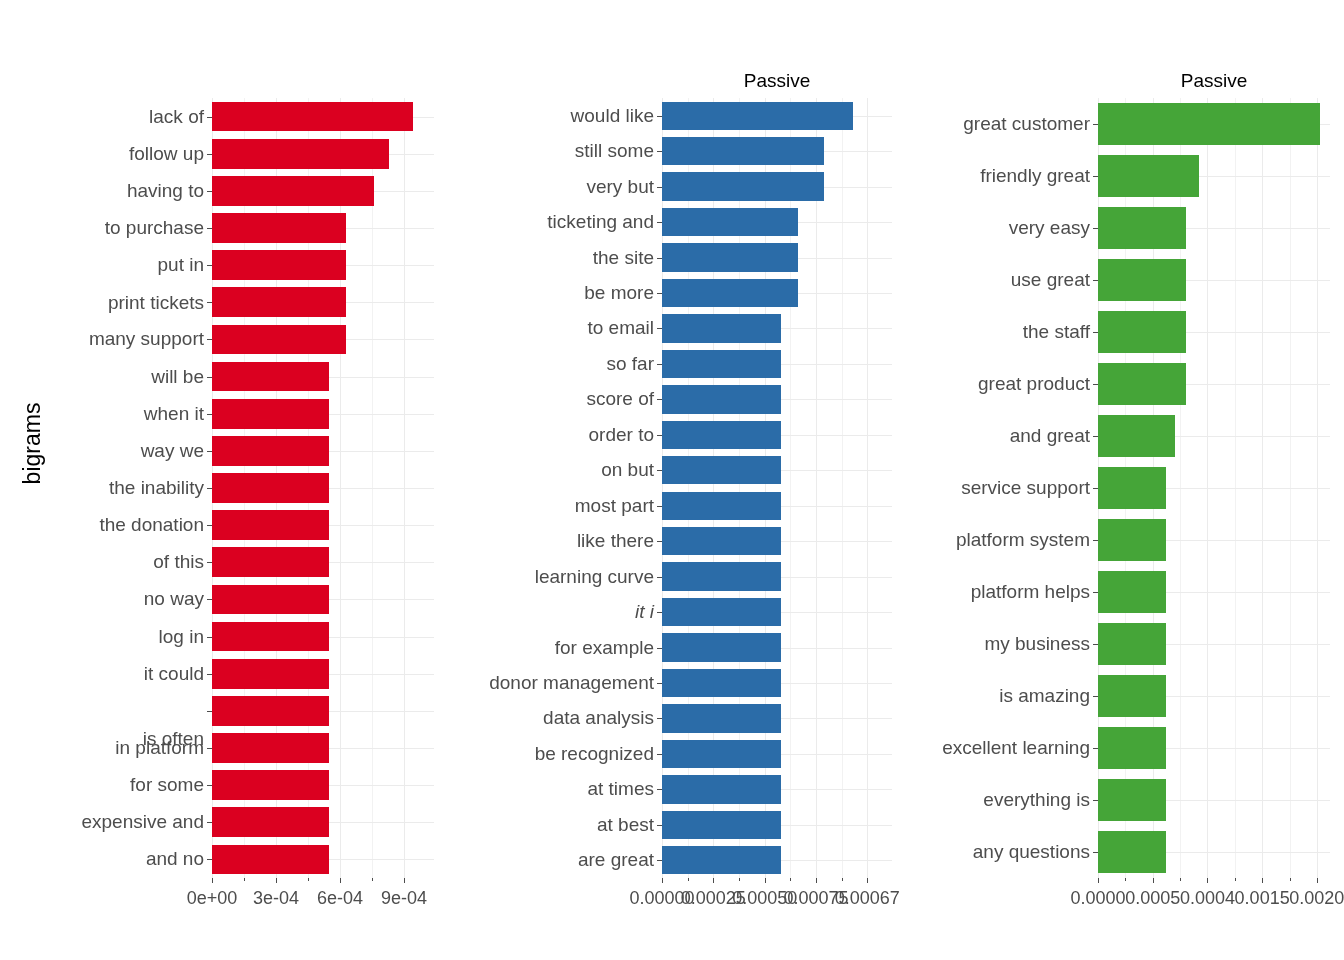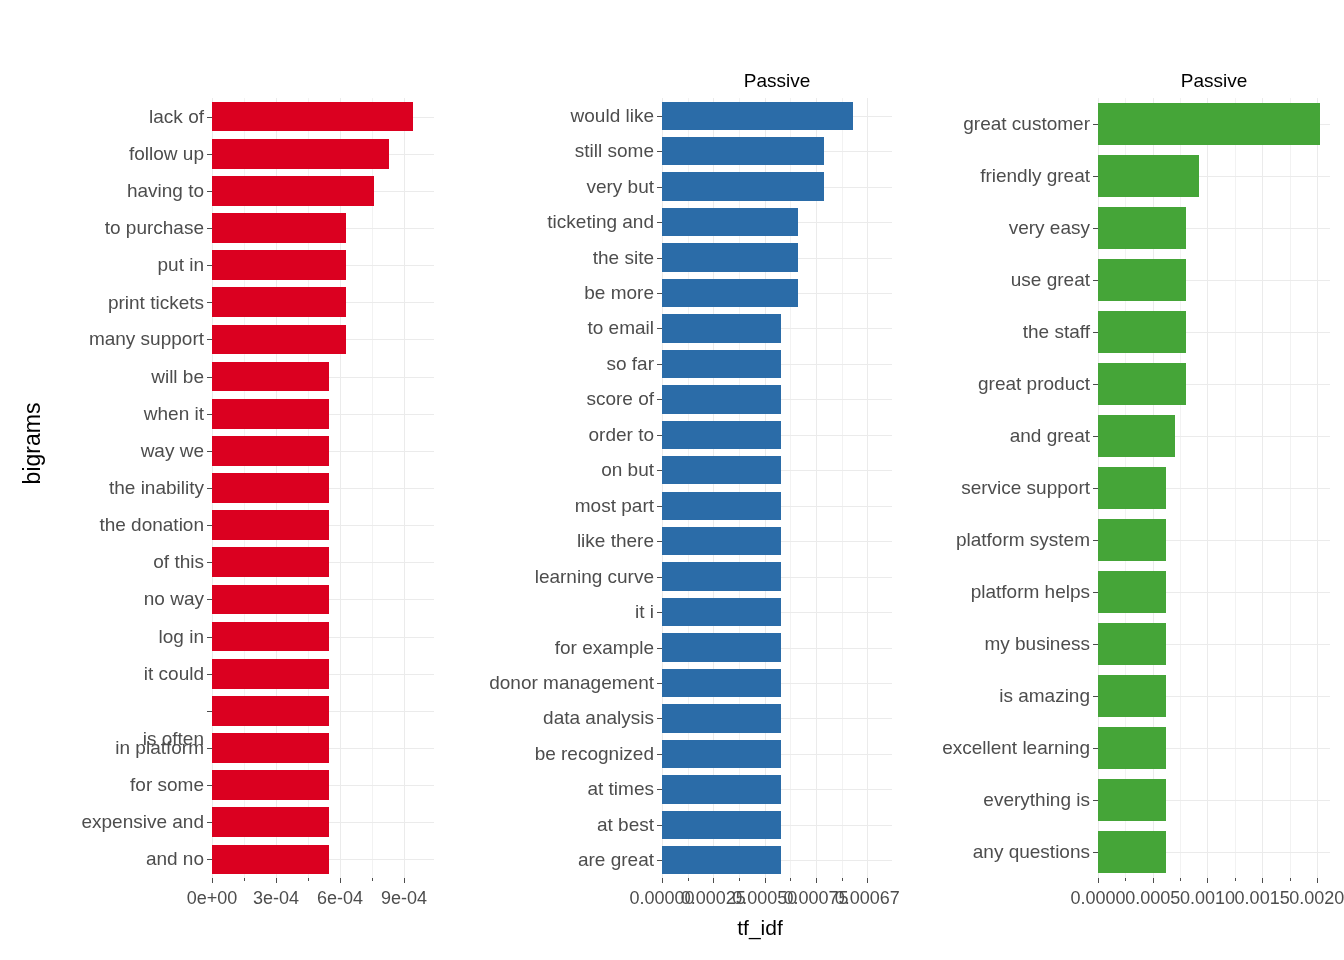--- a/index.html
+++ b/index.html
@@ -96,23 +96,20 @@
 </head>
 <body>
 
 <div id="root">
 
 
   <div class="ylab">
     <span>bigrams</span>
   </div>
 
-  <div class="xlab">
-    <span>tf_idf</span>
-  </div>
 
   <div id="facets">
       <div class="facet" style="left: 12px; width: 422px;">
         <div class="facet-body">
           <div class="panel" style="left: 200px; width: 222px;">
             <div class="grid-minor" style="left: 32.0192px;"></div>
             <div class="grid-minor" style="left: 96.0577px;"></div>
             <div class="grid-minor" style="left: 160.096px;"></div>
             <div class="grid-major" style="left: 0px;"></div>
             <div class="grid-major" style="left: 64.0385px;"></div>
@@ -298,21 +295,21 @@
             <div class="ylabel" style="top: 336.818px;">order to</div>
             <div class="ytick" style="top: 337px; left: 217px;"></div>
             <div class="ylabel" style="top: 372.273px;">on but</div>
             <div class="ytick" style="top: 372px; left: 217px;"></div>
             <div class="ylabel" style="top: 407.727px;">most part</div>
             <div class="ytick" style="top: 408px; left: 217px;"></div>
             <div class="ylabel" style="top: 443.182px;">like there</div>
             <div class="ytick" style="top: 443px; left: 217px;"></div>
             <div class="ylabel" style="top: 478.636px;">learning curve</div>
             <div class="ytick" style="top: 479px; left: 217px;"></div>
-            <div class="ylabel" style="top: 514.091px;">it i</div>
+            <div class="ylabel" style="top: 514.091px; font-style: italic;">it i</div>
             <div class="ytick" style="top: 514px; left: 217px;"></div>
             <div class="ylabel" style="top: 549.545px;">for example</div>
             <div class="ytick" style="top: 550px; left: 217px;"></div>
             <div class="ylabel" style="top: 585px;">donor management</div>
             <div class="ytick" style="top: 585px; left: 217px;"></div>
             <div class="ylabel" style="top: 620.455px;">data analysis</div>
             <div class="ytick" style="top: 620px; left: 217px;"></div>
             <div class="ylabel" style="top: 655.909px;">be recognized</div>
             <div class="ytick" style="top: 656px; left: 217px;"></div>
             <div class="ylabel" style="top: 691.364px;">at times</div>
@@ -412,21 +409,21 @@
             <div class="ylabel" style="top: 702px;">everything is</div>
             <div class="ytick" style="top: 702px; left: 195px;"></div>
             <div class="ylabel" style="top: 754px;">any questions</div>
             <div class="ytick" style="top: 754px; left: 195px;"></div>
           </div>
           <div class="tick" style="left: 200px; top: 780px;"></div>
           <div class="axis-text" style="left: 200px; top: 790px;">0.0000</div>
           <div class="tick" style="left: 254.717px; top: 780px;"></div>
           <div class="axis-text" style="left: 254.717px; top: 790px;">0.0005</div>
           <div class="tick" style="left: 309.434px; top: 780px;"></div>
-          <div class="axis-text" style="left: 309.434px; top: 790px;">0.0010</div>
+          <div class="axis-text" style="left: 309.434px; top: 790px;">0.0004</div>
           <div class="tick" style="left: 364.151px; top: 780px;"></div>
           <div class="axis-text" style="left: 364.151px; top: 790px;">0.0015</div>
           <div class="tick" style="left: 418.868px; top: 780px;"></div>
           <div class="axis-text" style="left: 418.868px; top: 790px; text-align: center;">0.0020</div>
           <div class="tick" style="left: 227.358px; top: 780px; height: 3px;"></div>
           <div class="tick" style="left: 282.075px; top: 780px; height: 3px;"></div>
           <div class="tick" style="left: 336.792px; top: 780px; height: 3px;"></div>
           <div class="tick" style="left: 391.509px; top: 780px; height: 3px;"></div>
         </div>
       </div>

